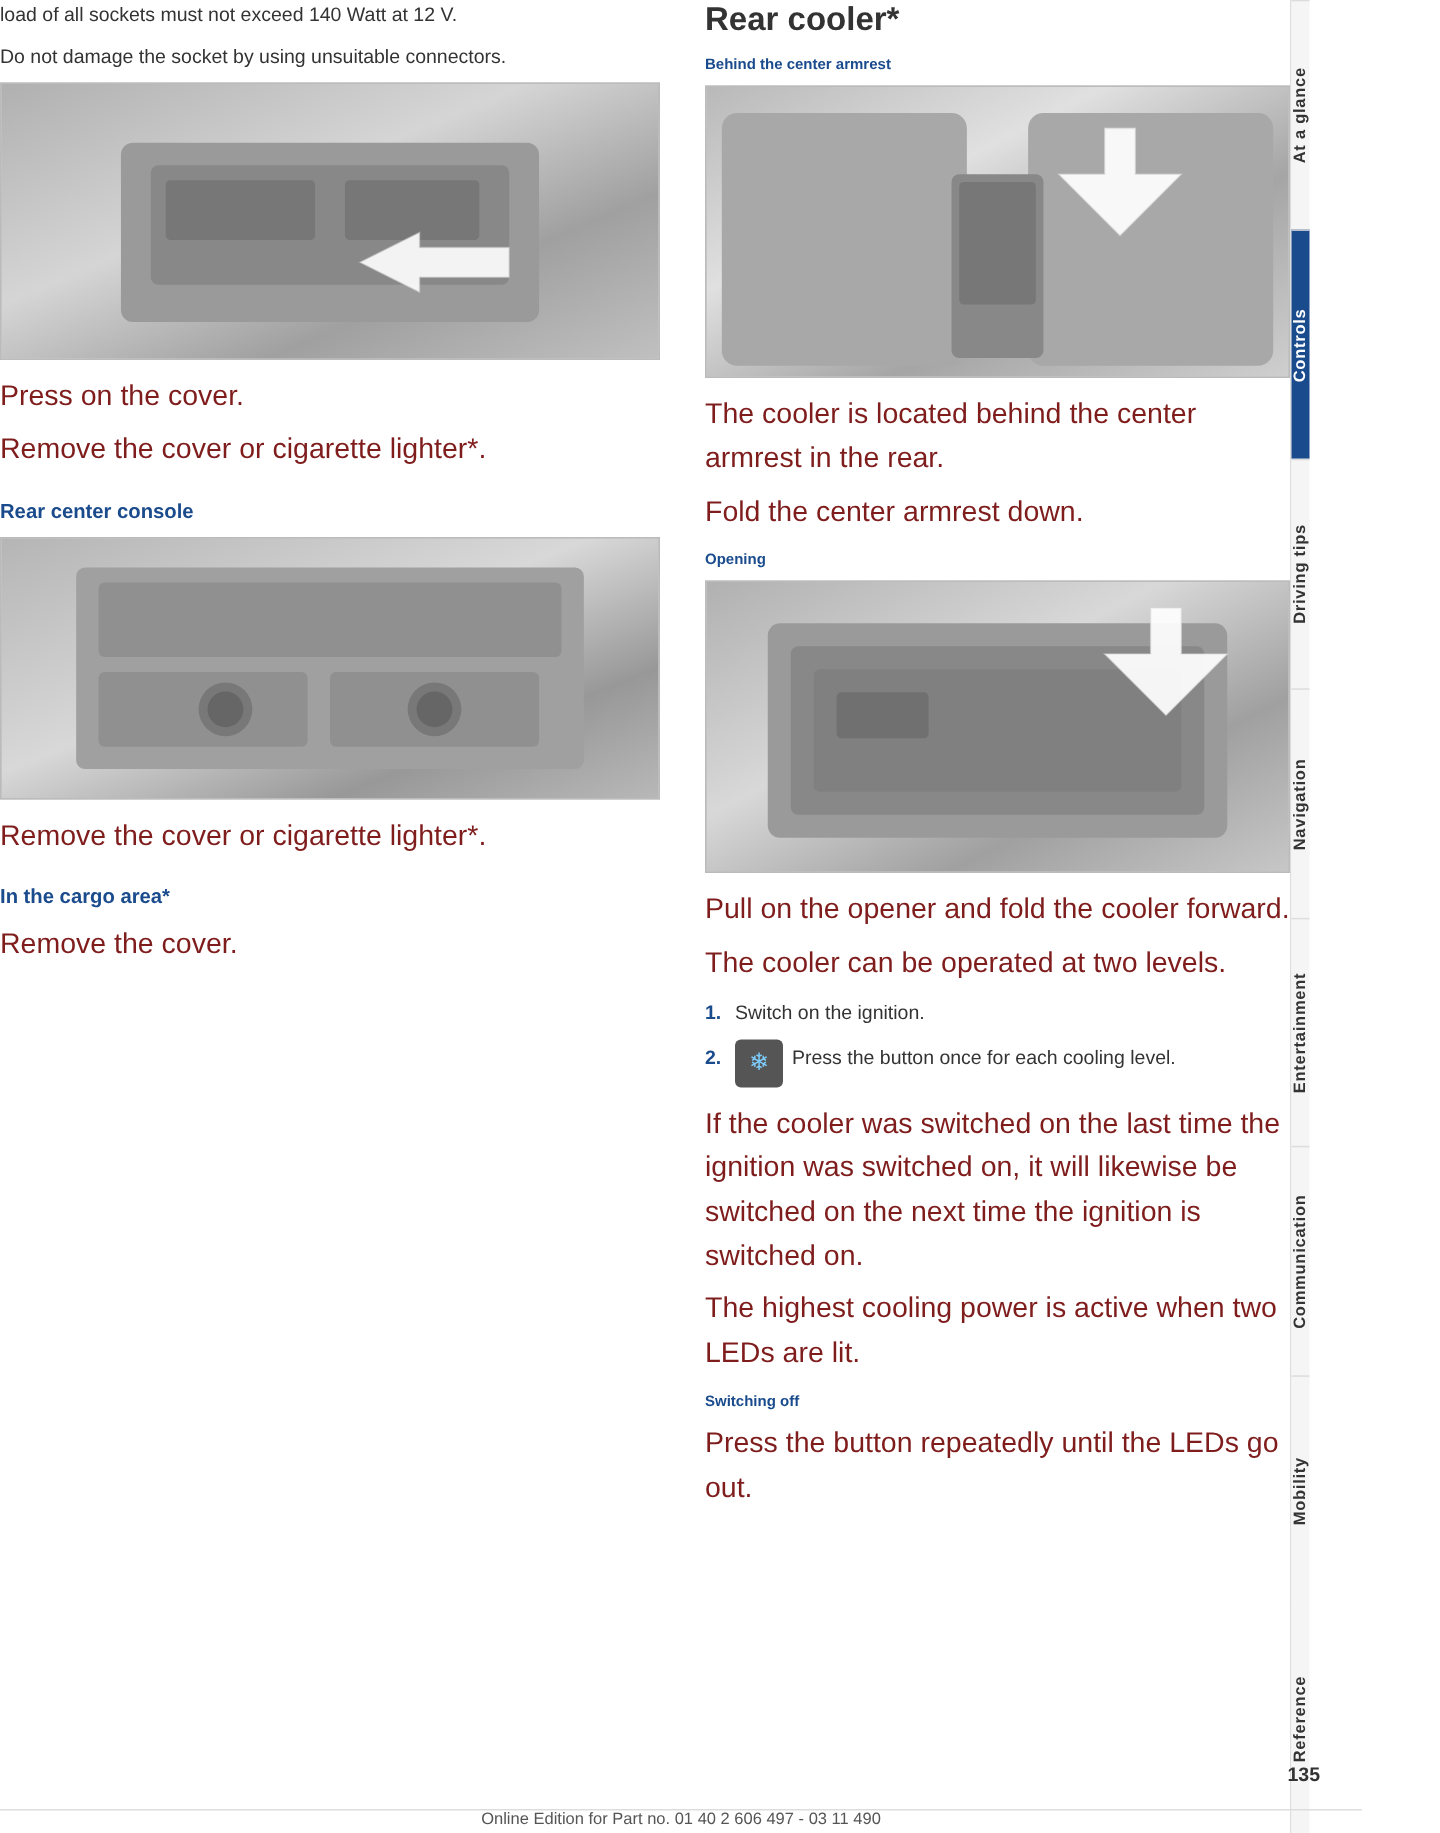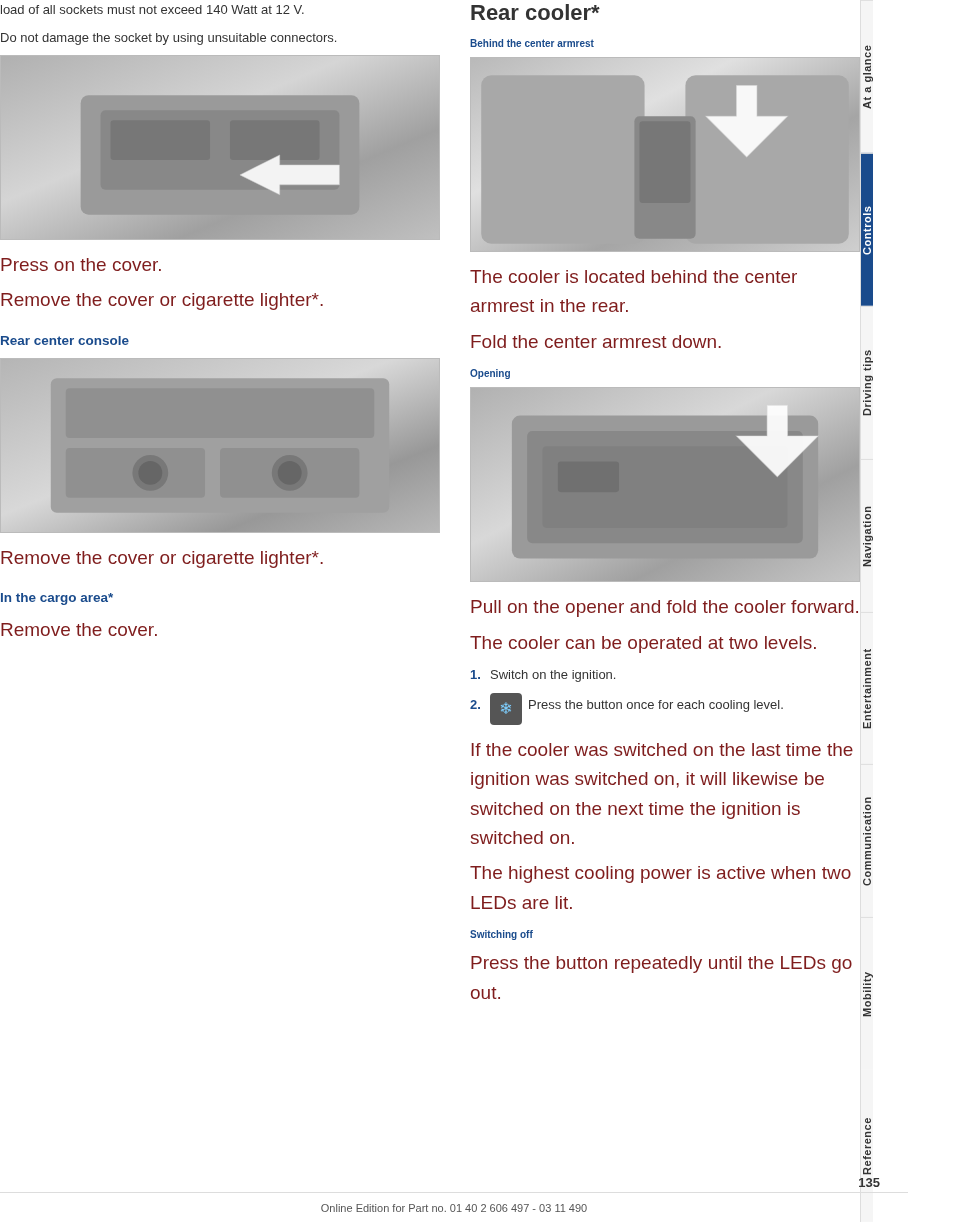--- a/index.html
+++ b/index.html
@@ -182,23 +182,22 @@
       left: 50%;
       transform: translate(-50%, -50%);
     }
 
     
     .footer {
       position: absolute;
       bottom: 0;
       left: 0;
       right: 52px;
-      height: 30px;
-      display: flex;
-      align-items: center;
+      height: 16px;
+      display: flex;
       justify-content: center;
       font-size: 11px;
       color: #555;
       border-top: 1px solid #ddd;
     }
 
     .page-number {
       position: absolute;
       bottom: 32px;
       right: 80px;

